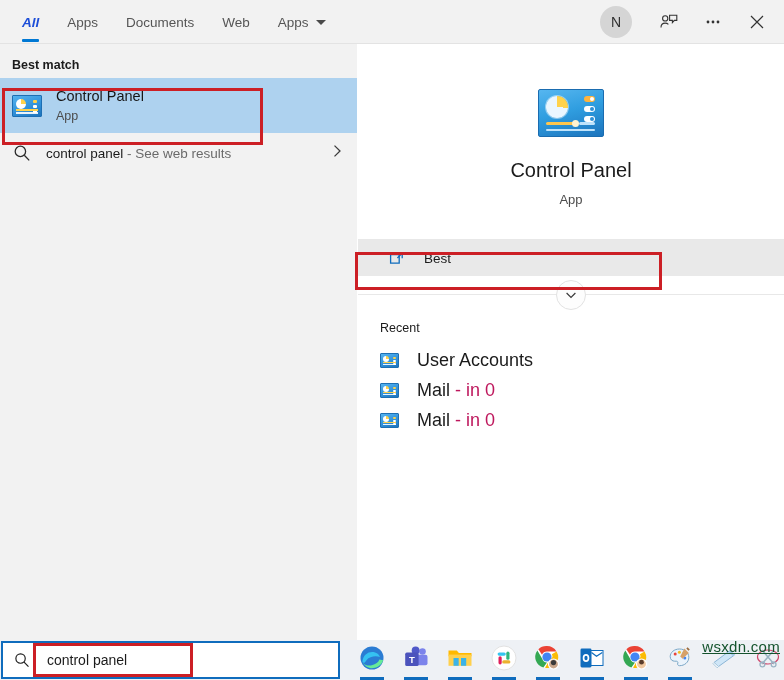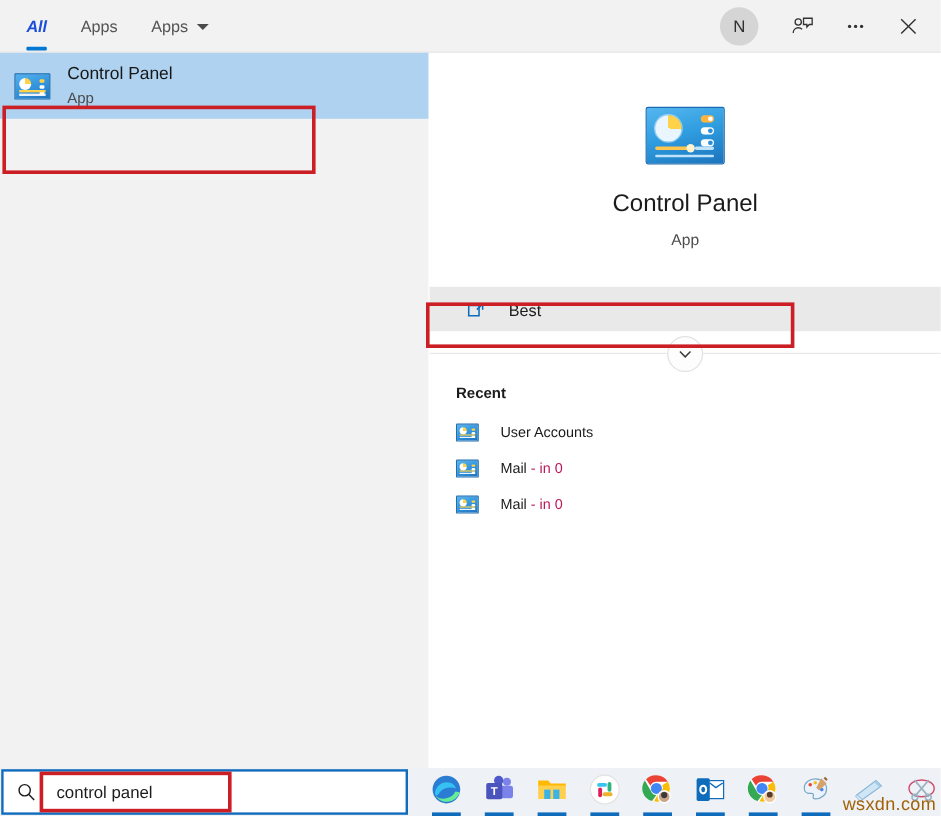--- a/index.html
+++ b/index.html
@@ -322,21 +322,21 @@
     background: #fdfdfd;
     border: 1px solid #e2e2e2;
     display: flex;
     align-items: center;
     justify-content: center;
     color: #3a3a3a;
   }
   .recent-label {
     padding: 26px 0 0 22px;
     font-size: 12.5px;
-    font-weight: bold;
+    font-weight: normal;
     color: #1b1b1b;
   }
   .recent-list { margin-top: 10px; }
   .recent-item {
     height: 30px;
     display: flex;
     align-items: center;
     padding-left: 22px;
     box-sizing: border-box;
   }
@@ -350,21 +350,21 @@
     right: 2px; width: 3px; height: 2px;
   }
   .recent-item .cp-icon-small .d1 { top: 3px; }
   .recent-item .cp-icon-small .d2 { top: 6px; }
   .recent-item .cp-icon-small .d3 { top: 9px; }
   .recent-item .cp-icon-small .bar { left: 2px; right: 2px; height: 1px; }
   .recent-item .cp-icon-small .b1 { bottom: 4px; }
   .recent-item .cp-icon-small .b2 { bottom: 2px; }
   .recent-text {
     margin-left: 18px;
-    font-size: 12px;
+    font-size: 18px;
     color: #1b1b1b;
     white-space: nowrap;
   }
   .recent-text .muted { color: #be185d; }
 
   
   .taskbar {
     position: absolute;
     left: 0; top: 640px;
     width: 784px; height: 40px;
@@ -421,38 +421,45 @@
     content: "";
     position: absolute;
     bottom: 0;
     left: 10px; right: 10px;
     height: 3px;
     background: #0f6cbd;
   }
   .watermark {
     position: absolute;
     right: 4px;
-    bottom: 1px;
+    bottom: 25px;
     font-size: 15px;
-    color: #a16207;
+    color: #14532d;
     letter-spacing: .3px;
+    text-decoration: underline;
   }
 </style>
 </head>
 <body>
 
 <div id="root">
 
   <div class="header">
     <div class="tabs">
       <div class="tab active">
         <span>All</span>
       </div>
       <div class="tab">
         <span>Apps</span>
+      </div>
+      <div class="tab">
+        <span>Documents</span>
+      </div>
+      <div class="tab">
+        <span>Web</span>
       </div>
       <div class="tab">
         <span>Apps</span>
         <span class="caret"></span>
       </div>
     </div>
 
     <div class="header-right">
       <div class="avatar">
         <span>N</span>
@@ -473,37 +480,52 @@
       </div>
       <div class="hicon">
         <svg width="18" height="18" viewBox="0 0 18 18" fill="none" stroke="currentColor" stroke-width="1.2">
           <path d="M3 3 L15 15 M15 3 L3 15"></path>
         </svg>
       </div>
     </div>
   </div>
 
   <div class="left-panel">
+    <div class="section-label">Best match</div>
 
     <div class="best-match-row">
       <div class="cp-icon-small">
         <div class="pie"></div>
         <div class="dot d1"></div>
           <div class="dot d2"></div>
           <div class="dot d3"></div>
         <div class="bar b1"></div>
           <div class="bar b2"></div>
       </div>
       <div class="bm-text">
         <div class="bm-title">Control Panel</div>
         <div class="bm-sub">App</div>
       </div>
     </div>
 
 
+    <div class="web-row">
+      <span class="magnifier">
+        <svg width="20" height="20" viewBox="0 0 20 20" fill="none" stroke="currentColor" stroke-width="1.3">
+          <circle cx="8.4" cy="8.4" r="5.2"></circle>
+            <path d="M12.3 12.3 L17.2 17.4"></path>
+        </svg>
+      </span>
+      <span class="web-text"><span>control panel</span><span class="muted"> - See web results</span></span>
+      <span class="chev-right">
+        <svg width="16" height="16" viewBox="0 0 16 16" fill="none" stroke="currentColor" stroke-width="1.3">
+          <path d="M5.5 2.6 L11 8 L5.5 13.4"></path>
+        </svg>
+      </span>
+    </div>
   </div>
 
   <div class="red-box" style="left:2px; top:88px; width:261px; height:57px;"></div>
 
   <div class="right-panel">
 
     <div class="preview-hero">
       <div class="cp-icon-big">
         <div class="pie"></div>
         <div class="sw s1"></div>

